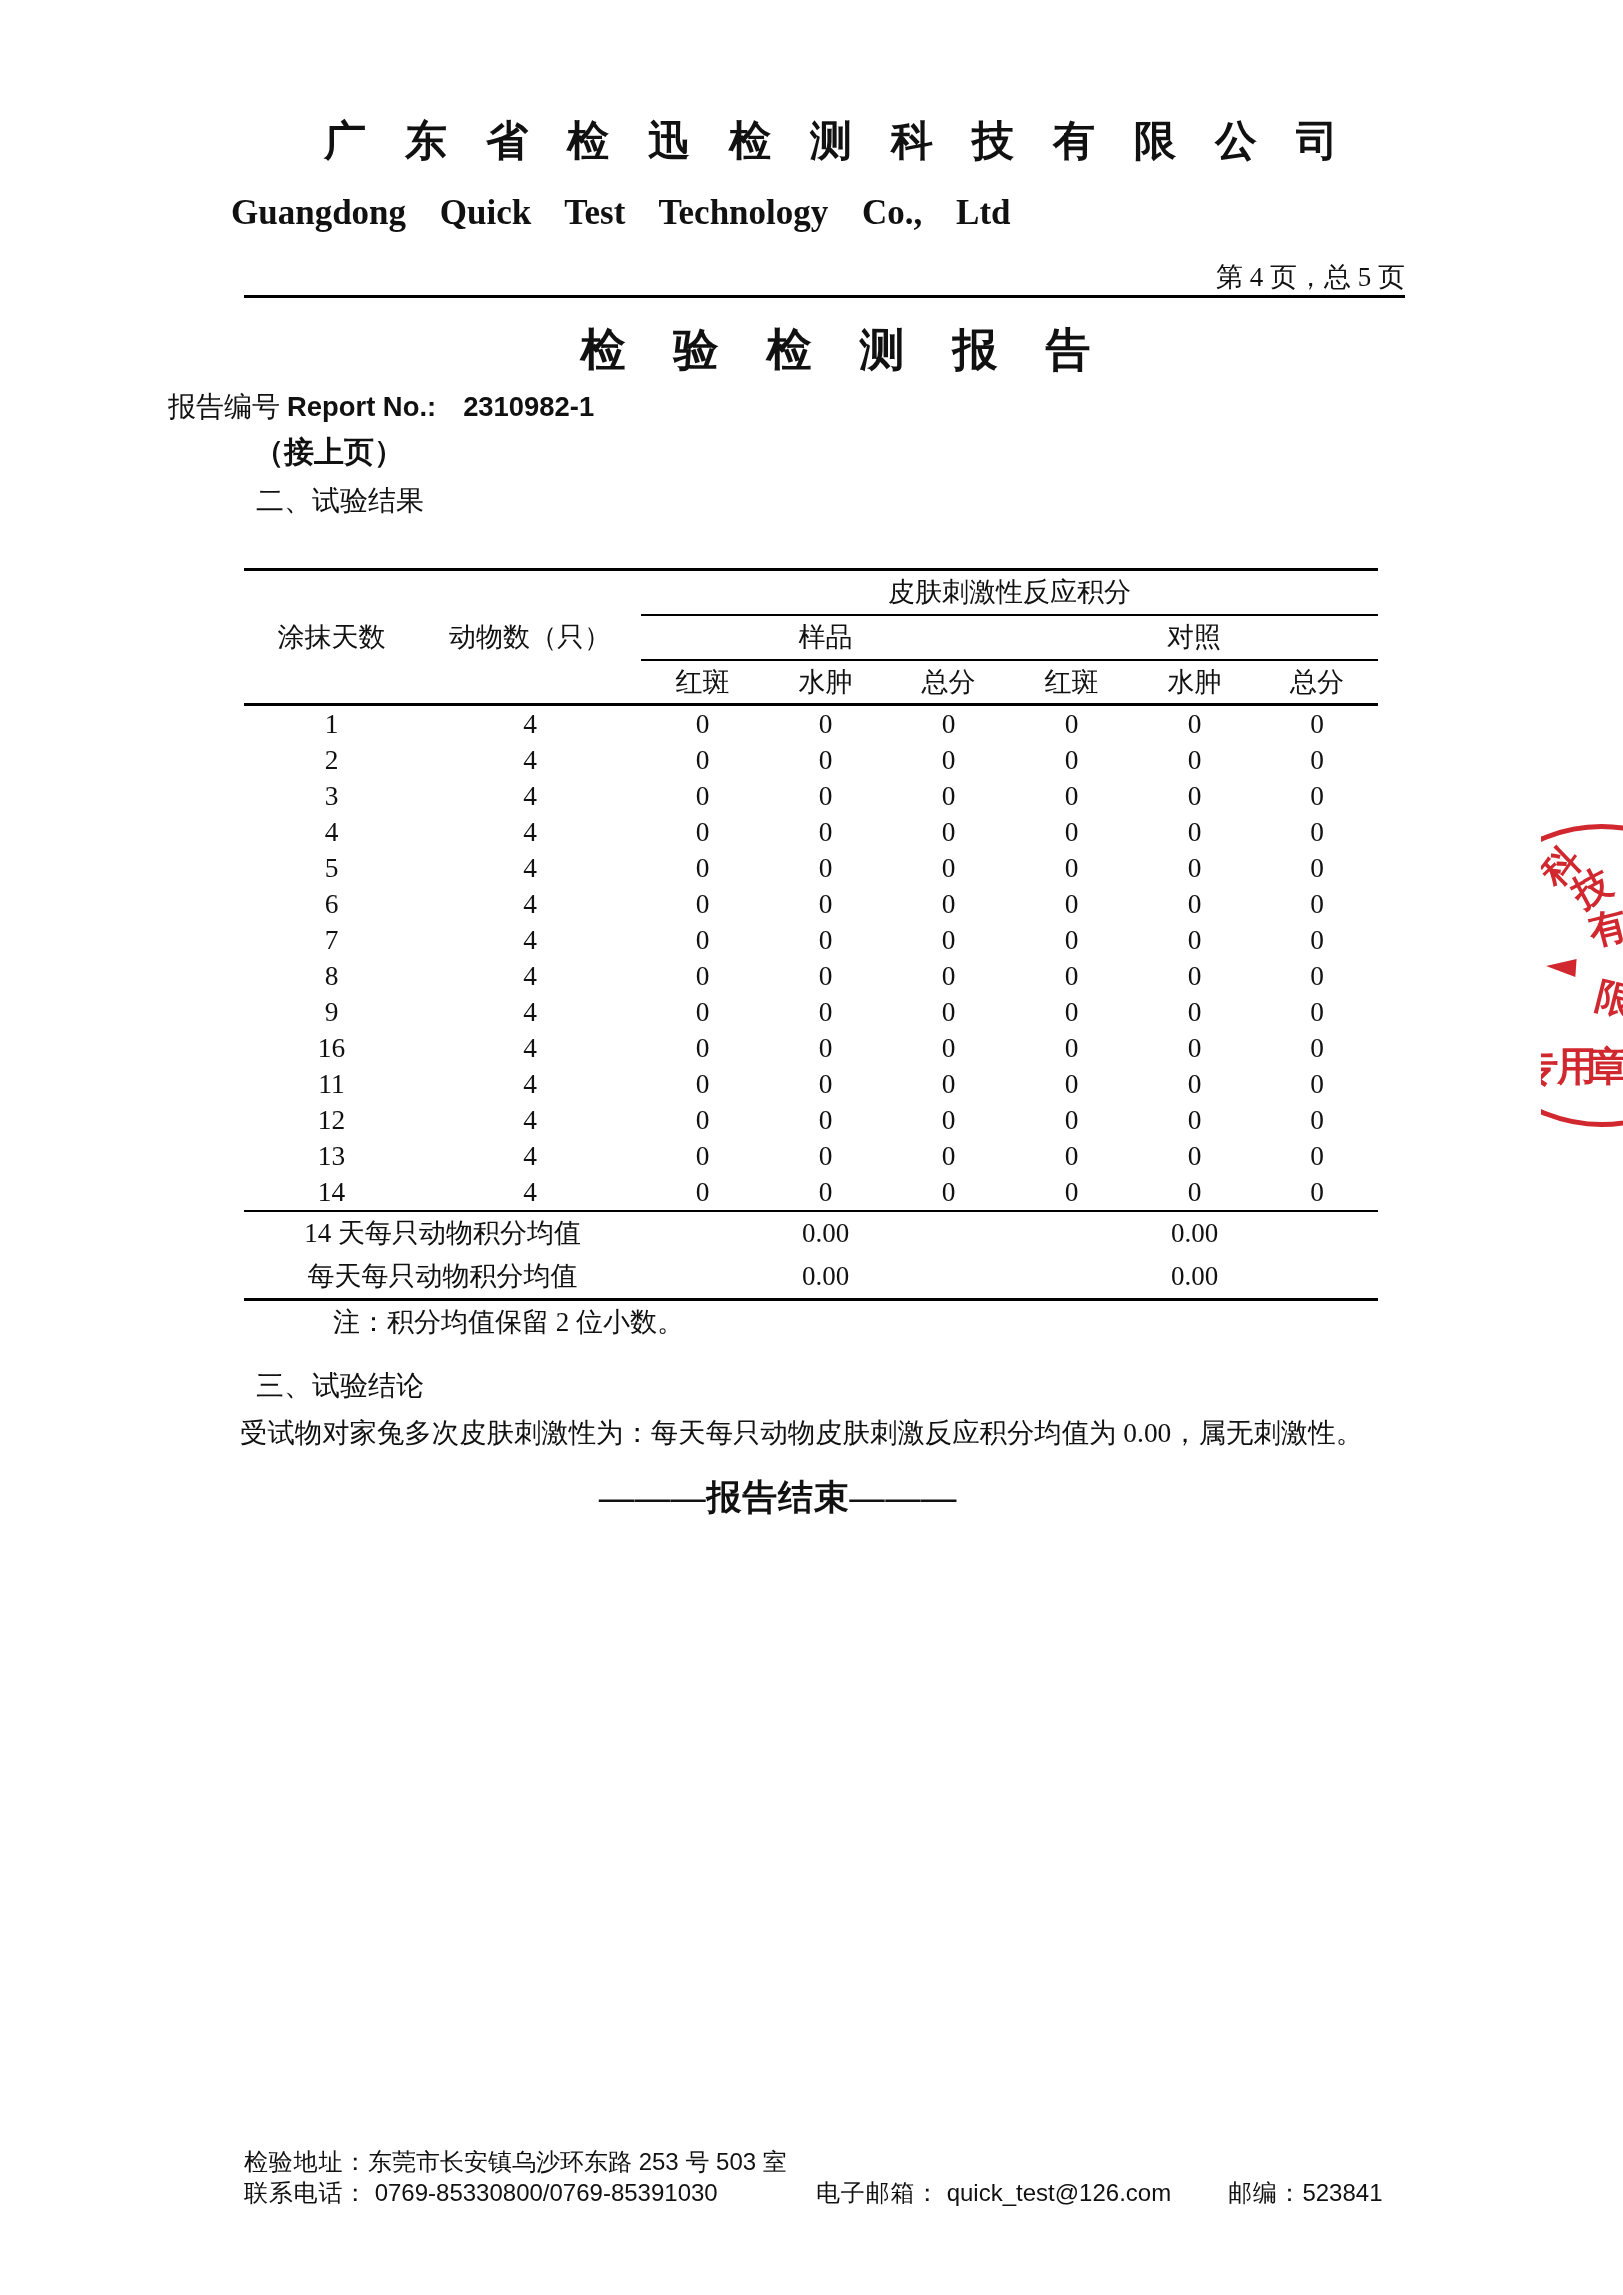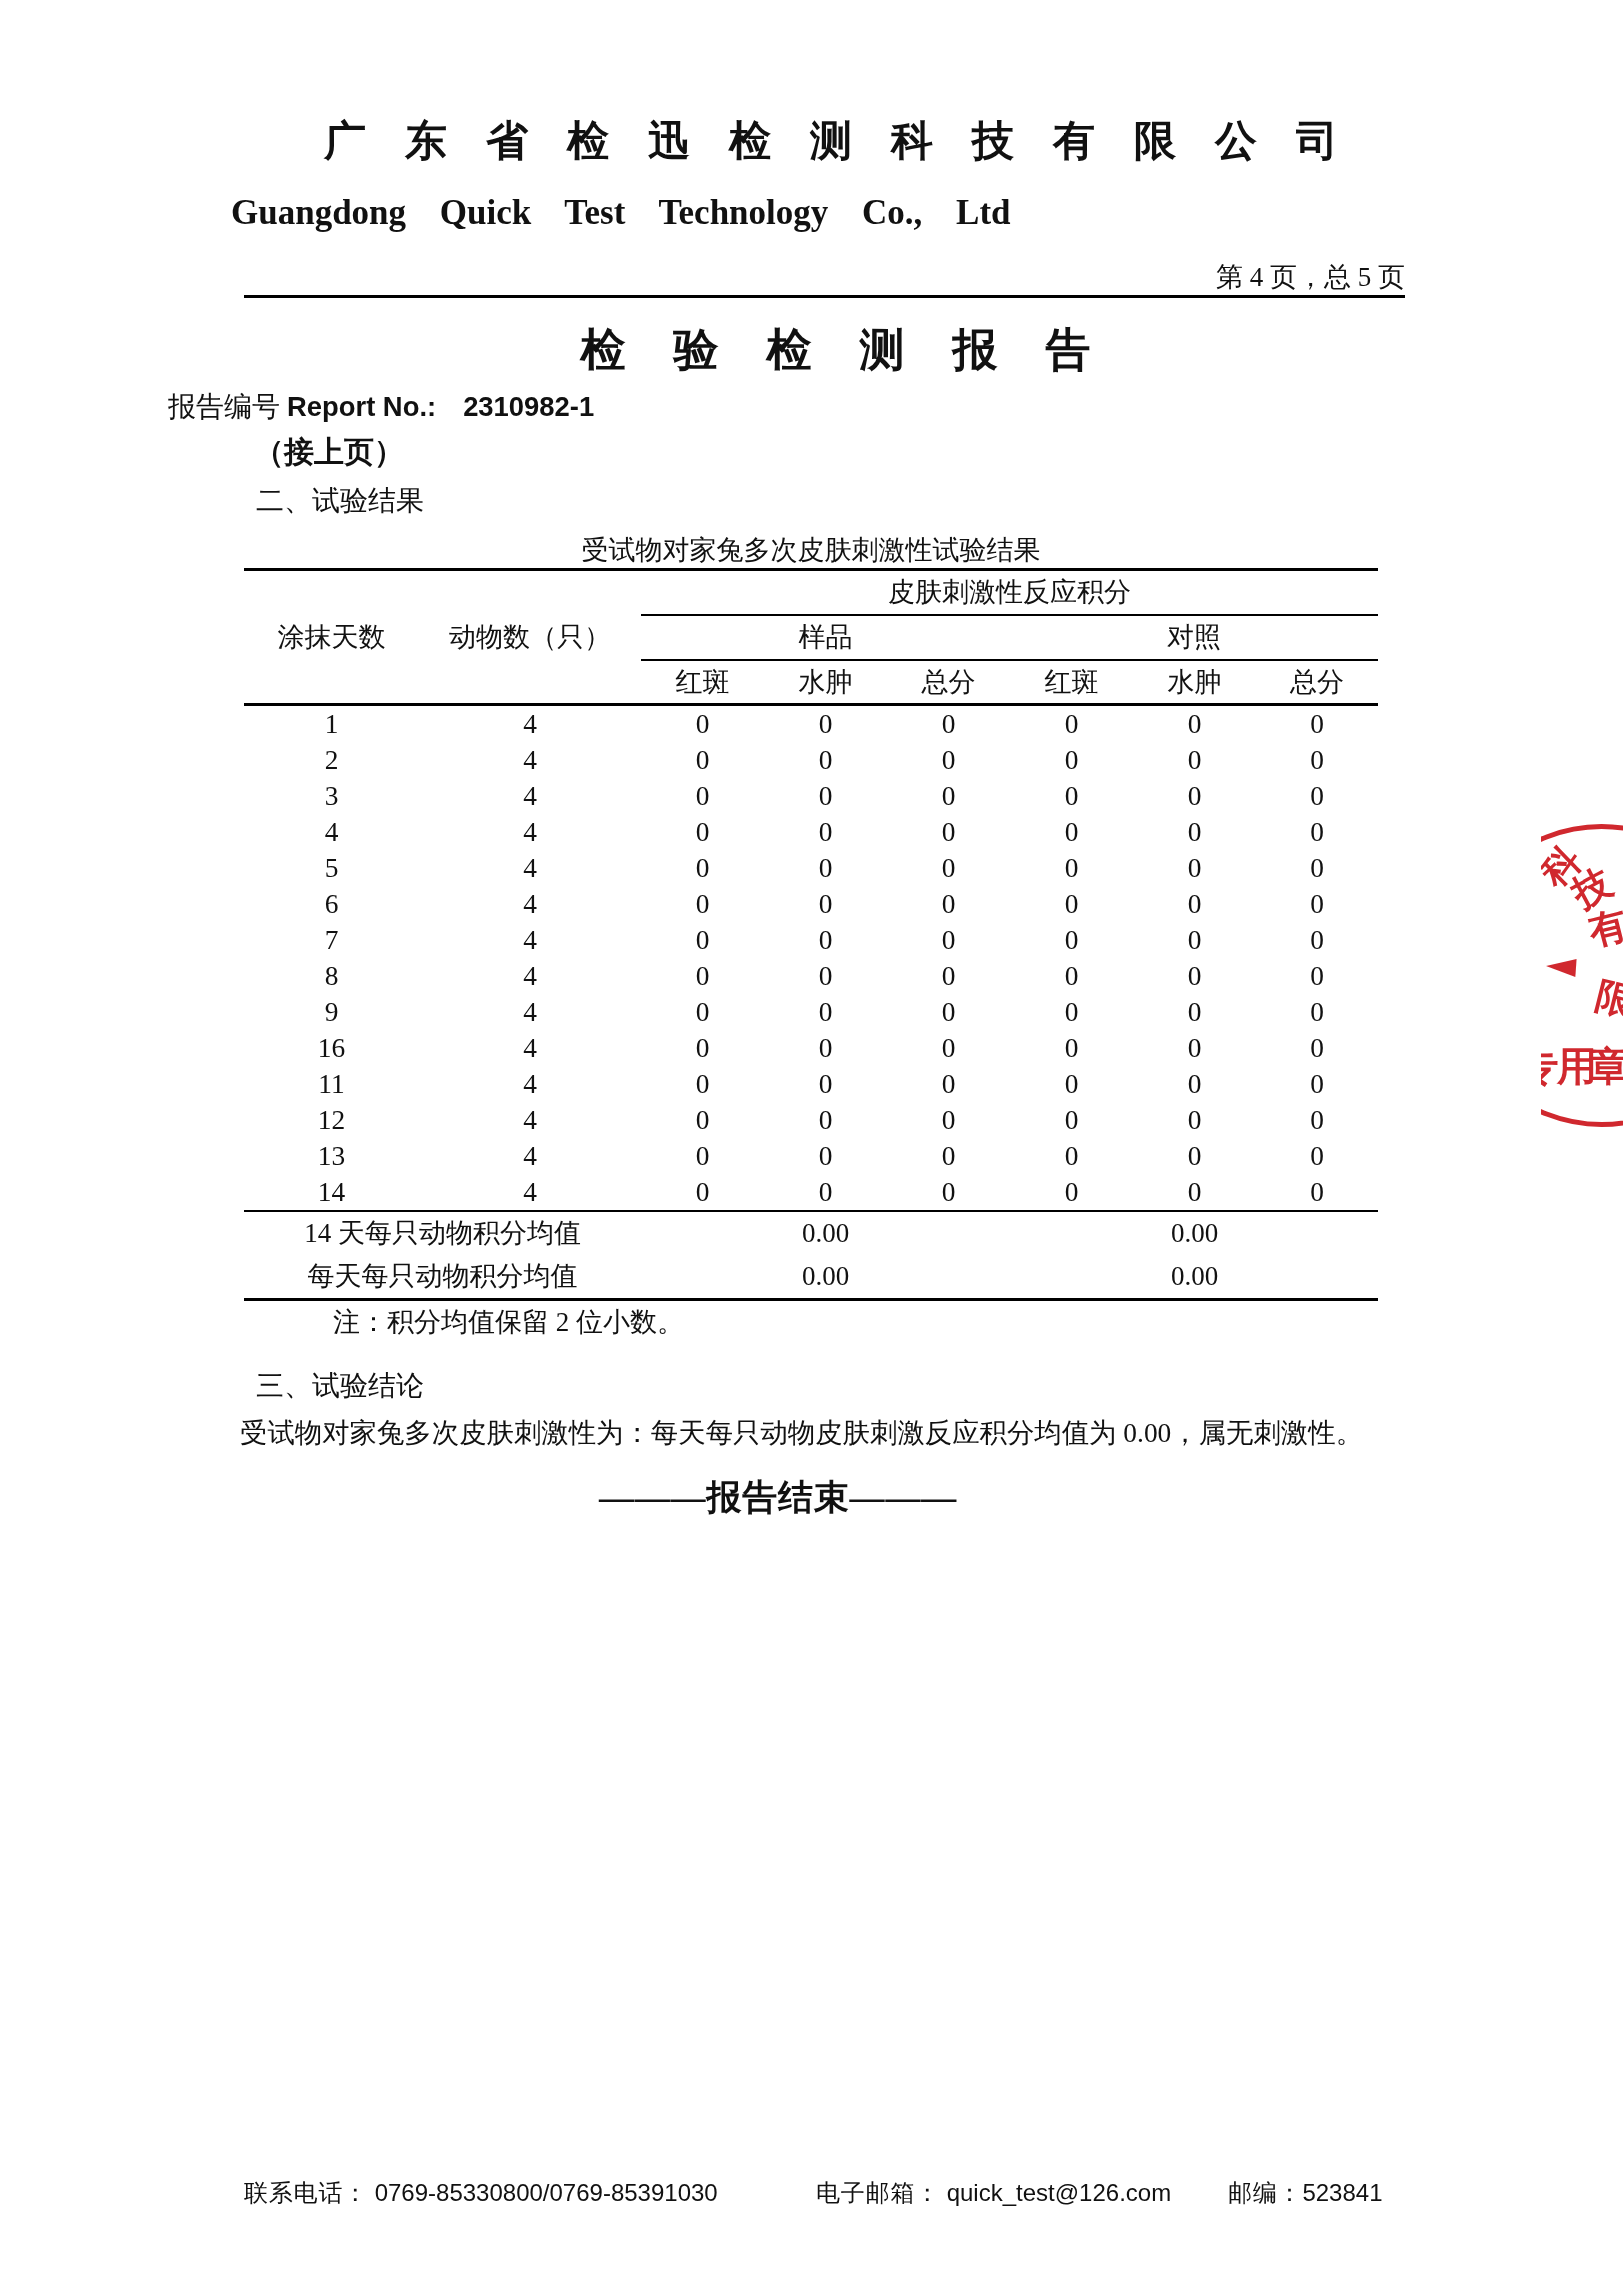--- a/index.html
+++ b/index.html
@@ -132,21 +132,20 @@
   <div class="abs report-no">
     <span>报告编号</span>
     <span class="latin">Report No.:</span>
     <span class="latin val">2310982-1</span>
   </div>
 
   <div class="abs continued">（接上页）</div>
 
   <div class="abs section-heading sec2">二、试验结果</div>
 
-  <div class="abs table-caption">受试物对家兔多次皮肤刺激性试验结果</div>
 
   <table class="results">
     <colgroup>
       <col style="width:175px">
         <col style="width:222px">
       <col style="width:123px">
         <col style="width:123px">
         <col style="width:123px">
       <col style="width:123px">
         <col style="width:123px">
@@ -334,20 +333,23 @@
         </tr>
       </tbody>
   </table>
 
   <div class="abs note-line">注：积分均值保留 2 位小数。</div>
 
   <div class="abs section-heading sec3">三、试验结论</div>
   <div class="abs conclusion">受试物对家兔多次皮肤刺激性为：每天每只动物皮肤刺激反应积分均值为 0.00，属无刺激性。</div>
   <div class="abs end-mark">———报告结束———</div>
 
+  <div class="abs footer footer-line1">
+    <span class="lbl">检验地址：</span><span>东莞市长安镇乌沙环东路 253 号 503 室</span>
+  </div>
   <div class="abs footer footer-line2">
     <span>
       <span class="lbl">联系电话：</span>&nbsp;<span>0769-85330800/0769-85391030</span>
     </span>
     <span class="seg-email">
       <span class="lbl">电子邮箱：</span>&nbsp;<span>quick_test@126.com</span>
     </span>
     <span class="seg-zip">
       <span class="lbl">邮编：</span><span>523841</span>
     </span>

